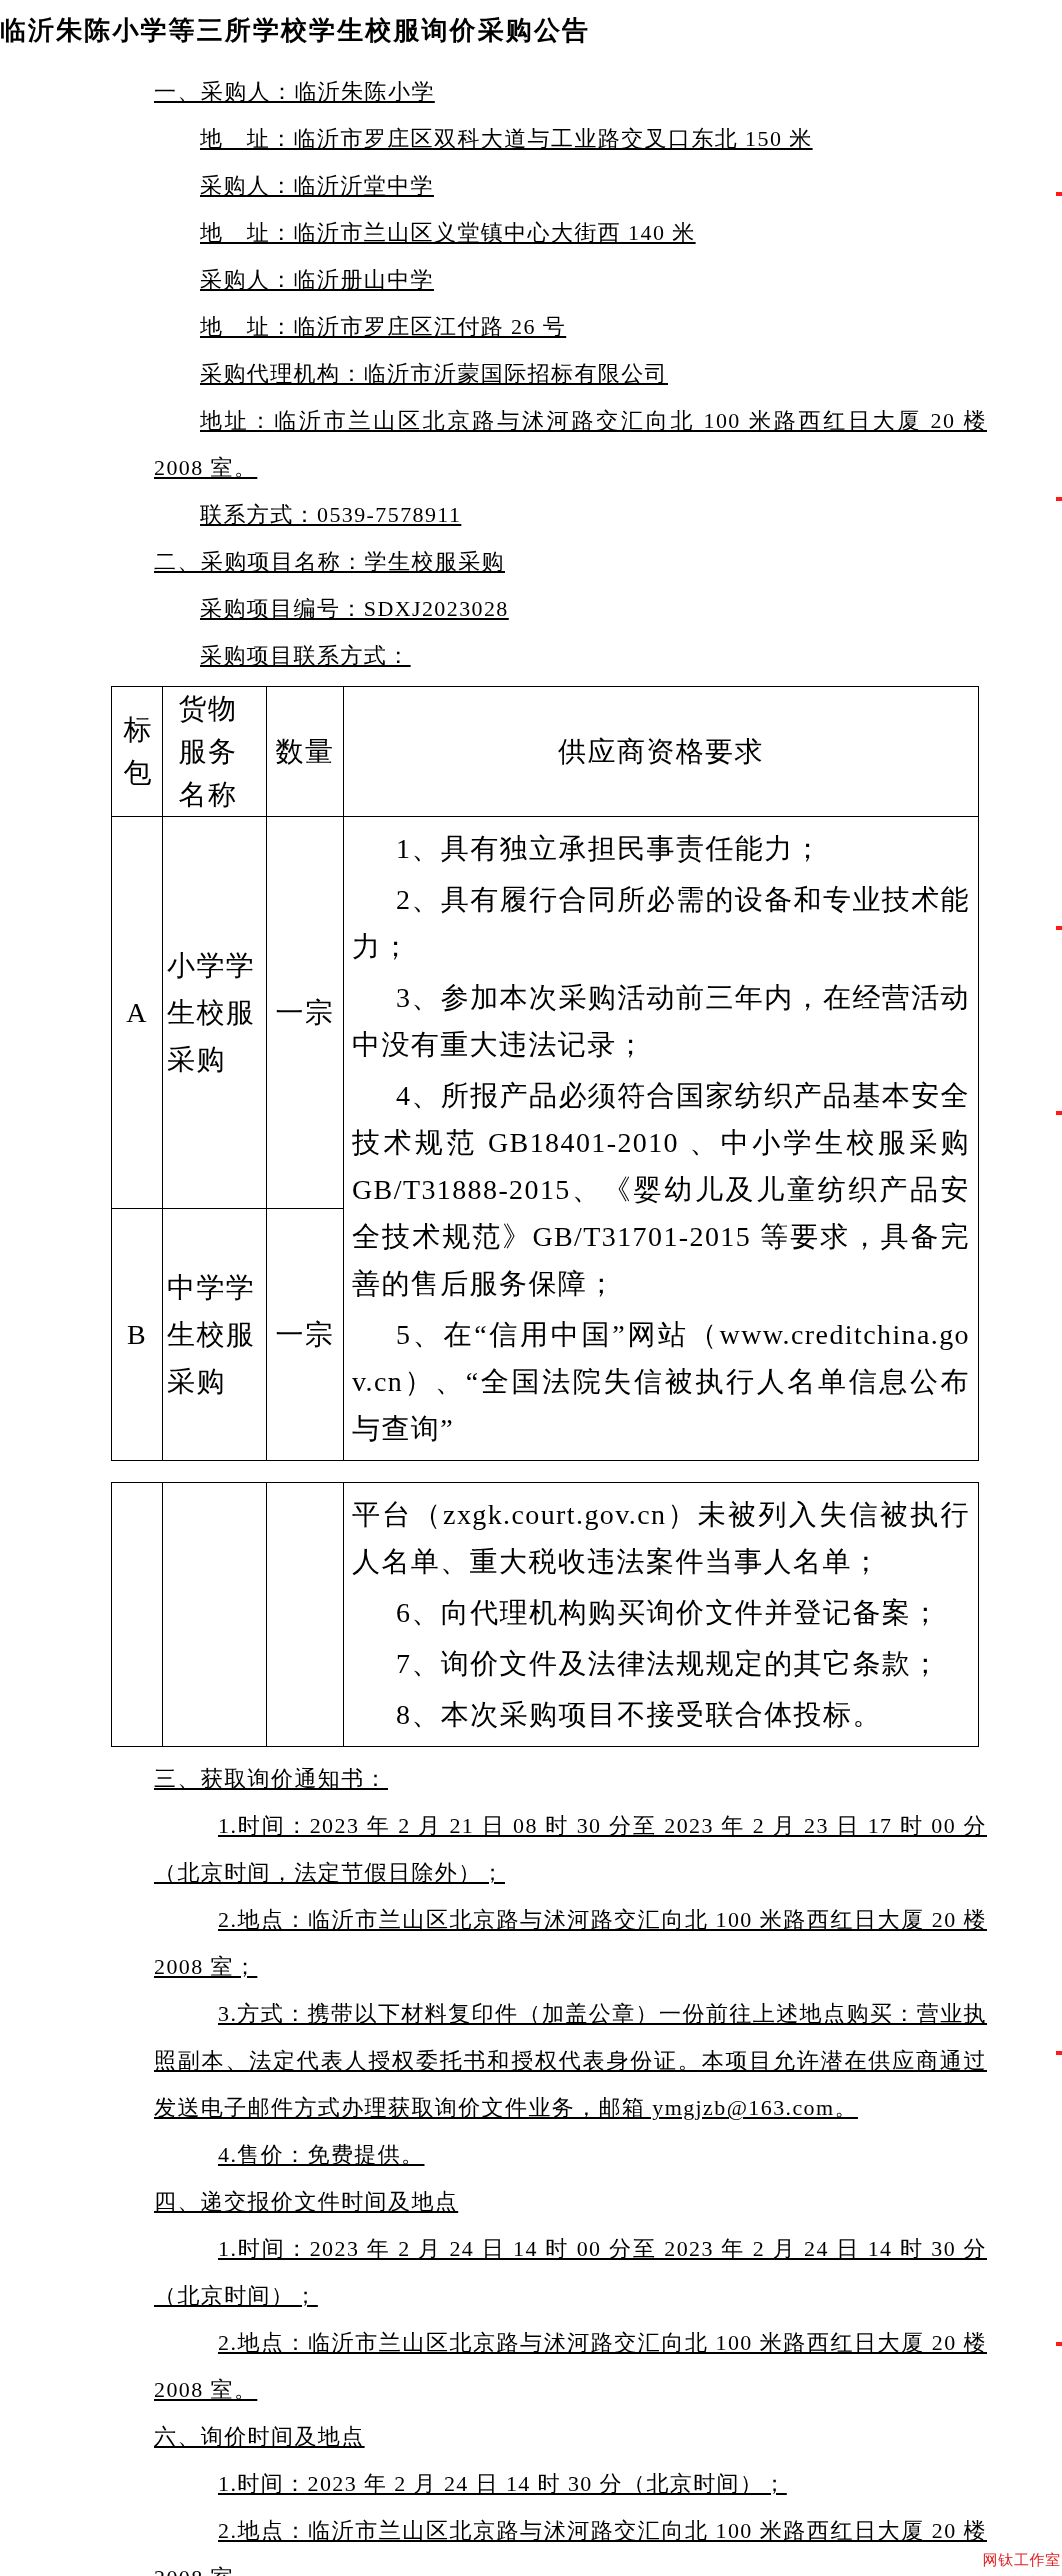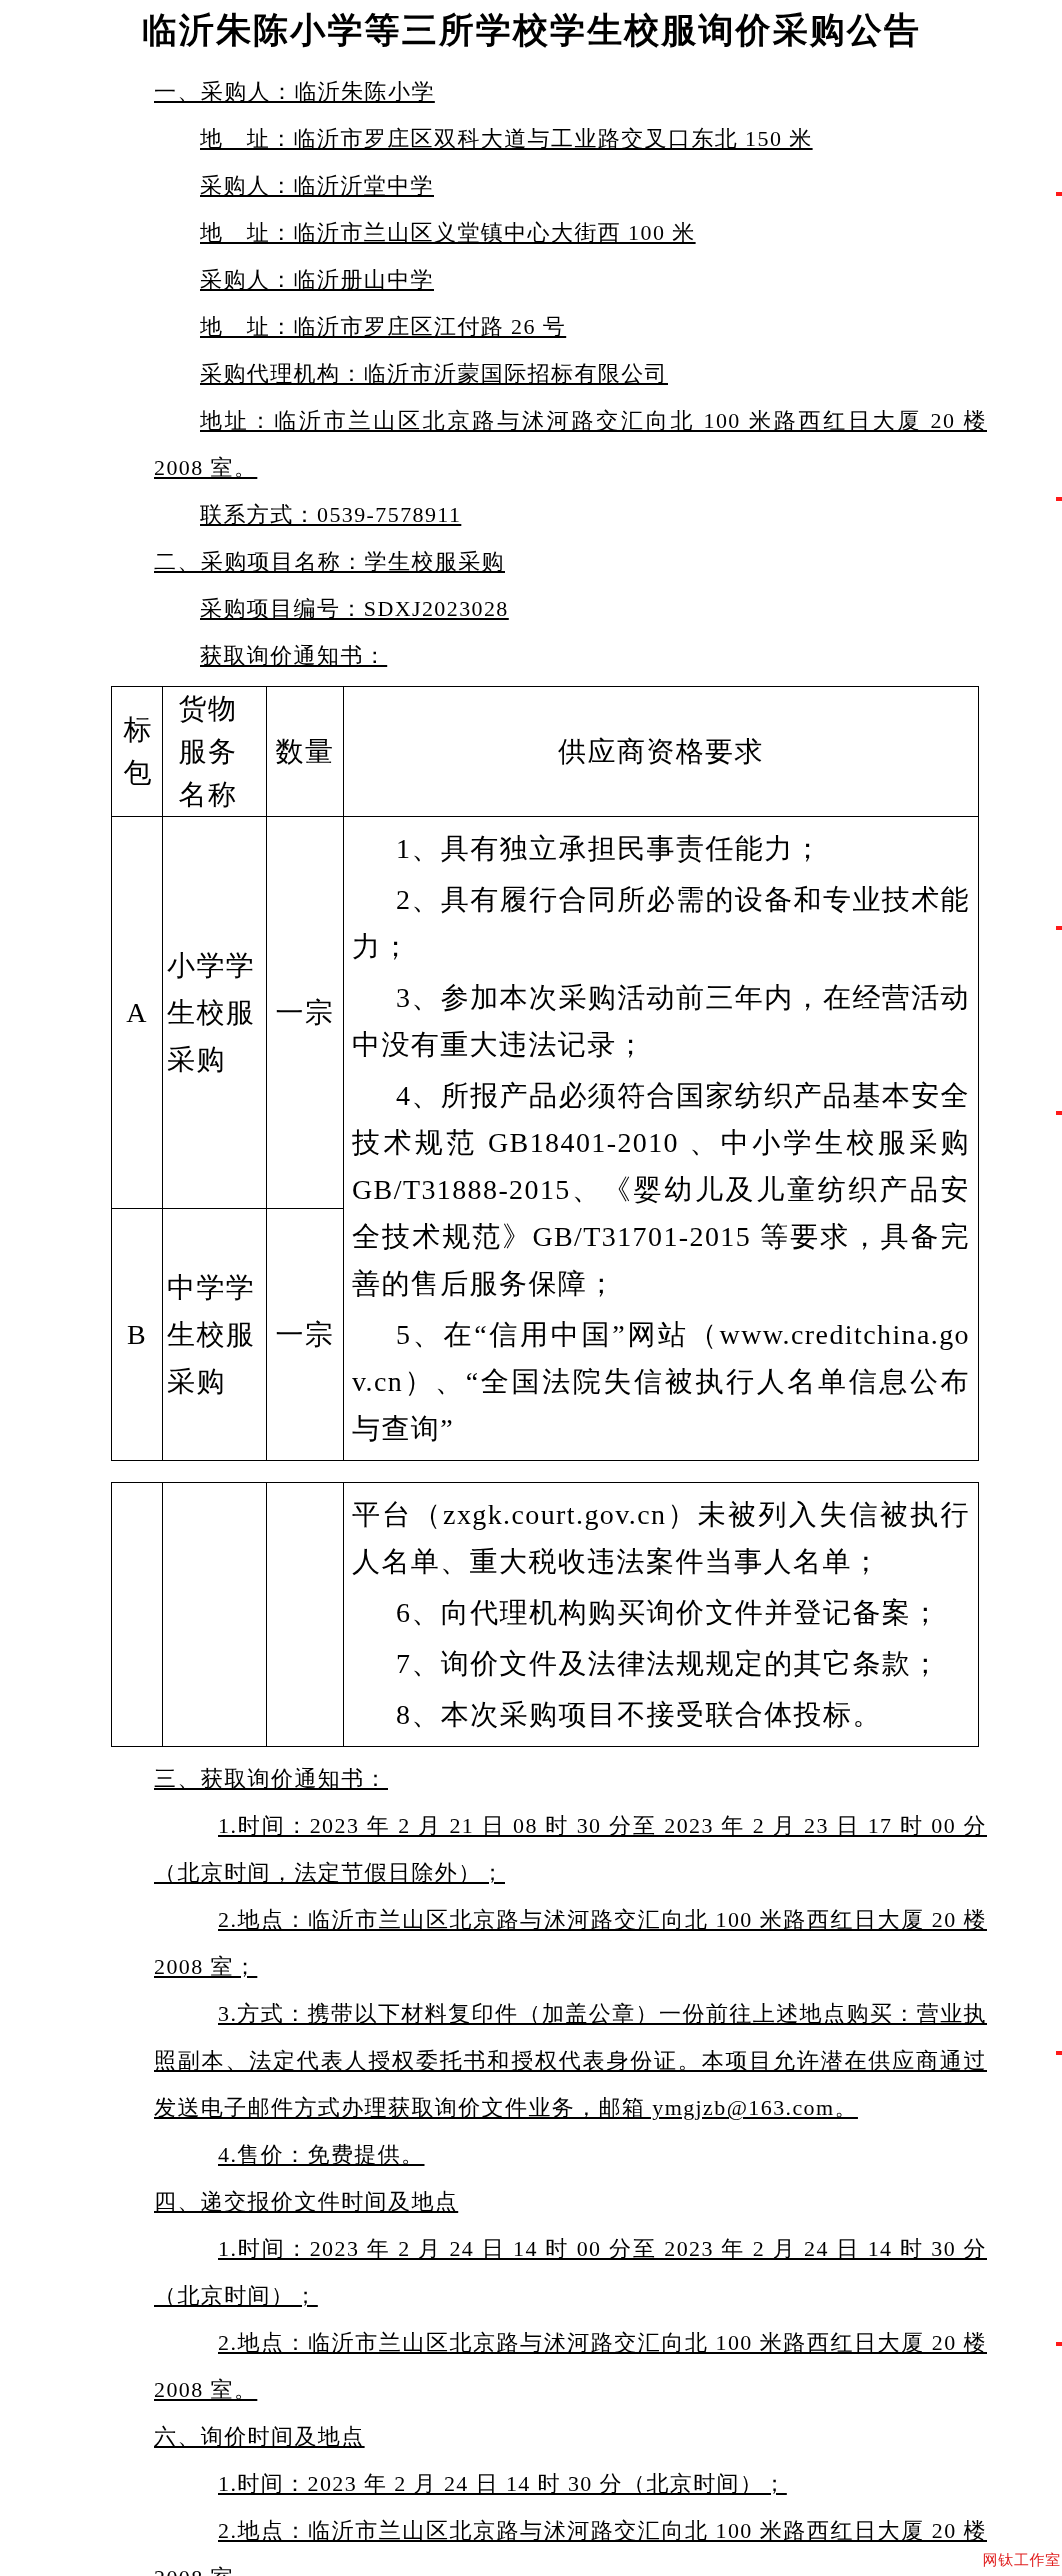--- a/index.html
+++ b/index.html
@@ -7,24 +7,24 @@
     position:relative;
     width:1063px;
     height:2576px;
     background:#ffffff;
     color:#000;
     font-family:"Liberation Serif","DejaVu Serif",serif;
     overflow:hidden;
   }
   .title{
     margin:12.8px 0 0 0;
-    font-size:35px;
+    font-size:26px;
     line-height:35px;
     font-weight:700;
-    text-align:center;
+    text-align:left;
     letter-spacing:2.1px;
   }
   .flow{
     margin-left:154px;
     width:833px;
     font-size:22px;
     letter-spacing:1.4px;
     text-decoration:underline;
   }
   .flow p{margin:0;line-height:47px;text-align:justify;}
@@ -95,29 +95,29 @@
 <body>
 
 <div class="page">
 
   <h1 class="title">临沂朱陈小学等三所学校学生校服询价采购公告</h1>
 
   <div class="flow" id="flow1">
       <p class="p-sec">一、采购人：临沂朱陈小学</p>
       <p class="p-sub">地　址：临沂市罗庄区双科大道与工业路交叉口东北 150 米</p>
       <p class="p-sub">采购人：临沂沂堂中学</p>
-      <p class="p-sub">地　址：临沂市兰山区义堂镇中心大街西 100 米</p>
+      <p class="p-sub">地　址：临沂市兰山区义堂镇中心大街西 140 米</p>
       <p class="p-sub">采购人：临沂册山中学</p>
       <p class="p-sub">地　址：临沂市罗庄区江付路 26 号</p>
       <p class="p-sub">采购代理机构：临沂市沂蒙国际招标有限公司</p>
       <p class="p-sub">地址：临沂市兰山区北京路与沭河路交汇向北 100 米路西红日大厦 20 楼 2008 室。</p>
       <p class="p-sub">联系方式：0539-7578911</p>
       <p class="p-sec">二、采购项目名称：学生校服采购</p>
       <p class="p-sub">采购项目编号：SDXJ2023028</p>
-      <p class="p-sub">获取询价通知书：</p>
+      <p class="p-sub">采购项目联系方式：</p>
     </div>
 
   <table class="pkg" id="table1">
     <colgroup>
         <col class="w1">
         <col class="w2">
         <col class="w3">
         <col>
       </colgroup>
     <tbody>

